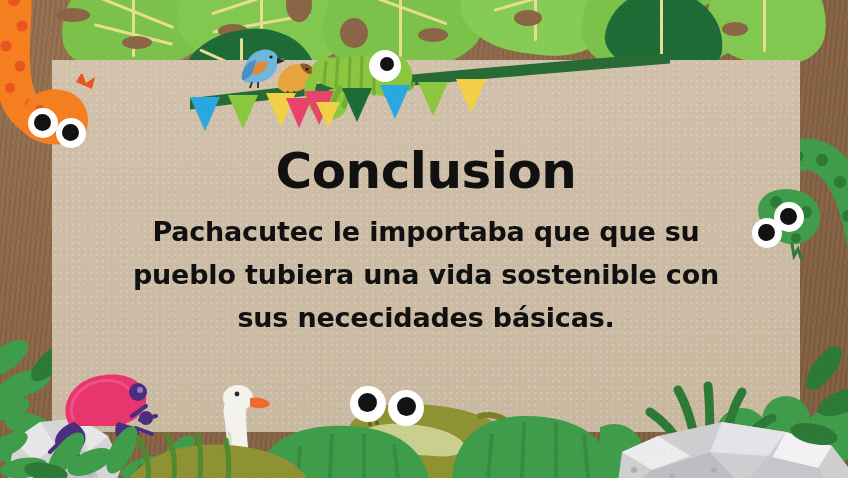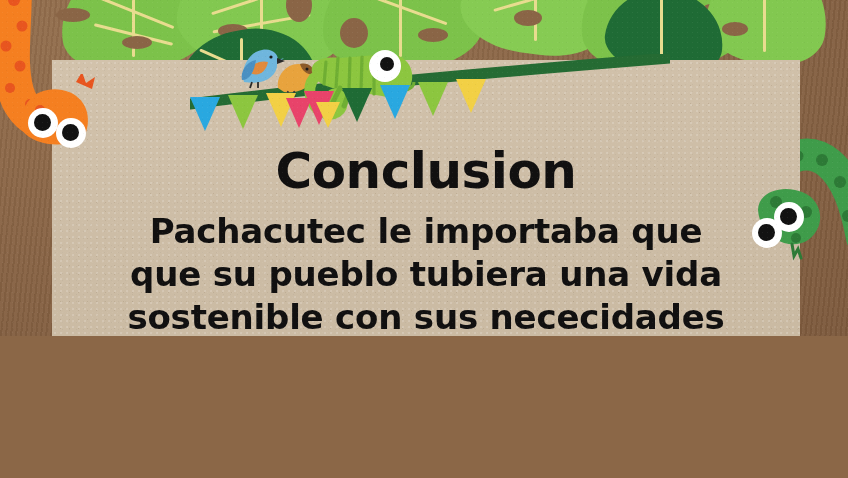--- a/index.html
+++ b/index.html
@@ -2,21 +2,21 @@
 <html><head>
 <meta charset="utf-8">
 <style>
   html,body{margin:0;padding:0;}
   body{
     width:848px;height:478px;overflow:hidden;
     font-family:"DejaVu Sans", sans-serif;
     background:#8b6747;
   }
   #slide{
-    position:relative;width:848px;height:336px;overflow:hidden;
+    position:relative;width:848px;height:478px;overflow:hidden;
     background:
       repeating-linear-gradient(96deg, rgba(0,0,0,.045) 0 2px, rgba(255,255,255,.03) 2px 5px),
       radial-gradient(ellipse at 20% 10%, #96714f 0%, #8a6546 45%, #7d5a3d 100%);
   }
   
   #slide:before{
     content:"";position:absolute;inset:0;pointer-events:none;z-index:60;
     background-image:
       radial-gradient(rgba(255,255,255,.10) .6px, transparent .7px),
       radial-gradient(rgba(0,0,0,.07) .6px, transparent .7px);
@@ -39,21 +39,21 @@
     position:absolute;left:0;right:0;top:86px;text-align:center;
     padding:0 28px;box-sizing:border-box;
   }
   #title{
     font-family:"DejaVu Sans", sans-serif;
     font-weight:bold;font-size:50px;line-height:1.0;color:#111010;
     letter-spacing:-.5px;margin:0 0 14px 0;
   }
   #body{
     font-family:"DejaVu Sans", sans-serif;
-    font-weight:bold;font-size:34px;line-height:43px;color:#111010;
+    font-weight:bold;font-size:27px;line-height:43px;color:#111010;
     margin:0;padding:0 46px;letter-spacing:-.2px;
   }
 
   
   .deco{position:absolute;}
   .l-back{z-index:10;}   
   .l-front{z-index:40;}  
   .eye{
     position:absolute;background:#fff;border-radius:50%;
     box-shadow:0 0 0 2px #fff;

